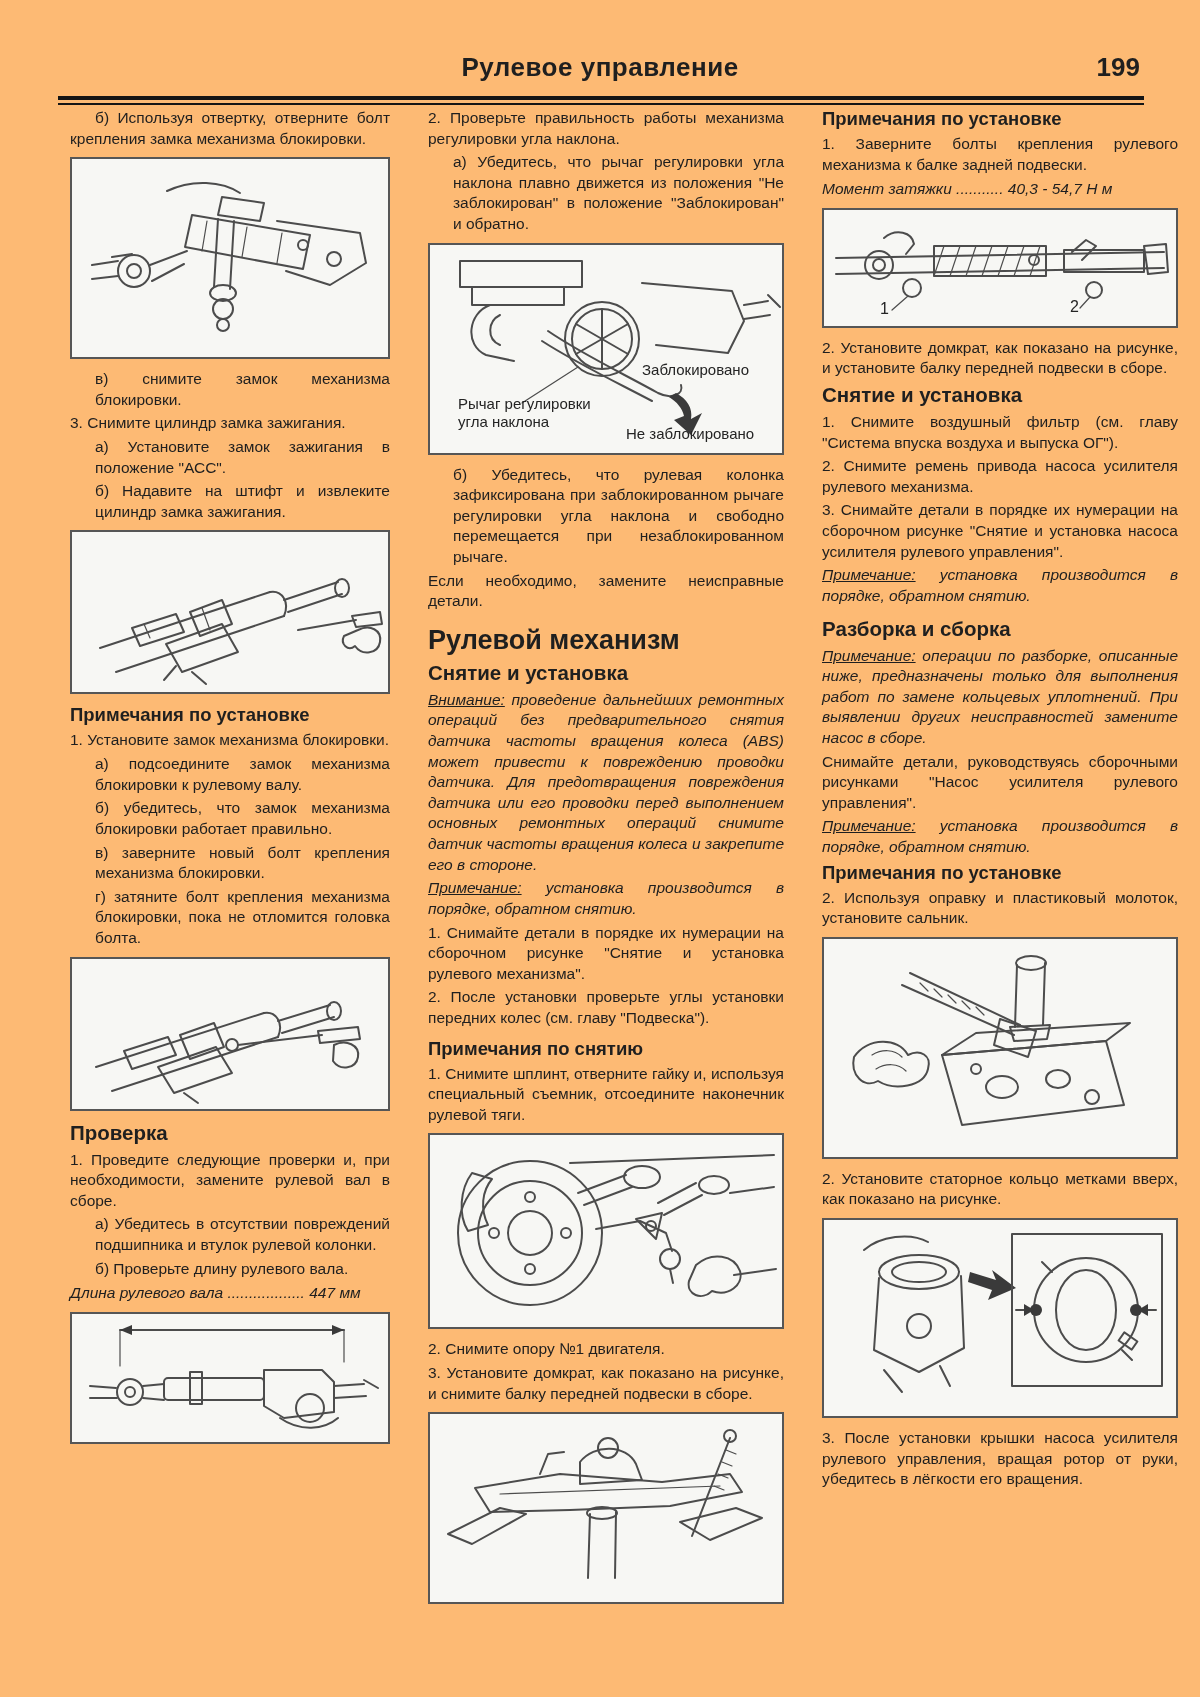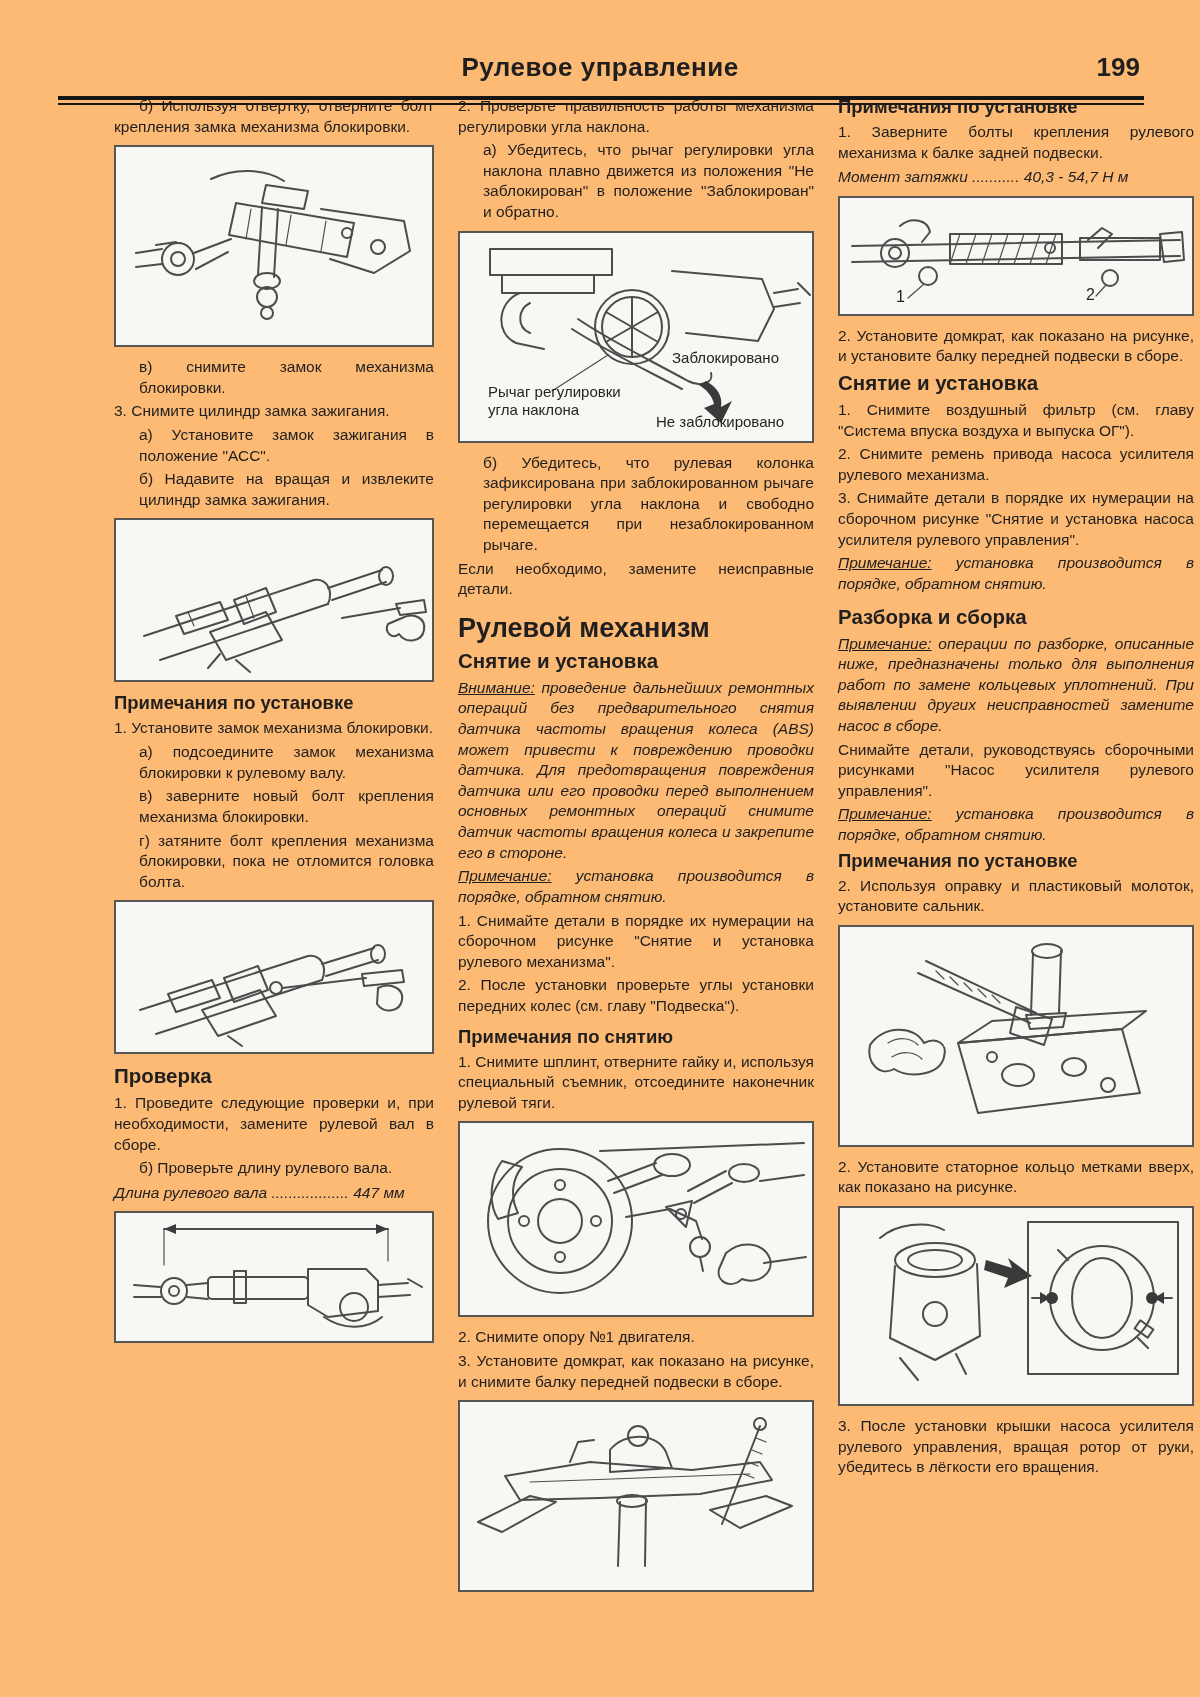--- a/index.html
+++ b/index.html
@@ -8,21 +8,21 @@
     background:#fdba74;color:#1f1f1f;
     font-family:"Liberation Sans","DejaVu Sans",sans-serif;
   }
   
   .hdr-title{position:absolute;top:52px;left:0;width:100%;text-align:center;
     font-size:26px;font-weight:bold;letter-spacing:.5px;}
   .hdr-page{position:absolute;top:52px;right:60px;font-size:26px;font-weight:bold;}
   .hdr-rule{position:absolute;top:96px;left:58px;right:56px;height:3px;
     border-top:4px solid #151515;border-bottom:2px solid #151515;}
   
-  .cols{position:absolute;top:96px;left:70px;display:flex;gap:24px;margin-left:44px;}
+  .cols{position:absolute;top:108px;left:70px;display:flex;gap:38px;}
   .col{display:block;}
   .col-l{width:320px;}
   .col-m{width:356px;}
   .col-r{width:356px;}
   .p{font-size:15.5px;line-height:1.33;text-align:justify;margin:0 0 3px 0;}
   .sub{padding-left:25px;}
   .hang{text-indent:25px;}
   .h-small{font-size:18.5px;font-weight:bold;margin:9px 0 4px 0;}
   .h-big{font-size:27px;font-weight:bold;line-height:1.07;margin:14px 0 6px 0;}
   .h-mid{font-size:20.5px;font-weight:bold;margin:4px 0 5px 0;}
@@ -71,21 +71,21 @@
           <circle cx="62" cy="112" r="7"></circle>
           <path d="M20,106 L46,102 M20,120 L46,117"></path>
           <path d="M78,106 L115,92 M80,122 L112,105"></path>
           <path d="M40,98 L60,95"></path>
         </svg>
       </div>
 
       <p class="p sub">в) снимите замок механизма блокировки.</p>
       <p class="p">3. Снимите цилиндр замка зажигания.</p>
       <p class="p sub">а) Установите замок зажигания в положение "АСС".</p>
-      <p class="p sub">б) Надавите на вращая и извлеките цилиндр замка зажигания.</p>
+      <p class="p sub">б) Надавите на штифт и извлеките цилиндр замка зажигания.</p>
 
       <div class="fig" style="height:160px;">
         <svg viewBox="0 0 316 156" width="316" height="156">
           <path d="M28,116 L198,60 M44,140 L212,84"></path>
           <path d="M198,60 C210,58 218,70 212,84"></path>
           <path d="M212,68 L266,50 M216,80 L270,62"></path>
           <ellipse cx="270" cy="56" rx="7" ry="9"></ellipse>
           <path d="M118,80 L150,68 L160,92 L128,104 Z"></path>
           <line class="thin" x1="130" y1="76" x2="138" y2="98"></line>
           <path d="M94,112 L150,92 L166,120 L110,140 Z"></path>
@@ -94,20 +94,21 @@
           <line class="thin" x1="72" y1="92" x2="78" y2="106"></line>
           <path d="M226,98 L284,88"></path>
           <path d="M280,84 L308,80 L310,92 L284,95 Z"></path>
           <path d="M286,98 C298,92 310,98 308,110 C306,122 290,124 283,114 C276,120 268,112 272,104 Z"></path>
         </svg>
       </div>
 
       <div class="h-small">Примечания по установке</div>
       <p class="p">1. Установите замок механизма блокировки.</p>
       <p class="p sub">а) подсоедините замок механизма блокировки к рулевому валу.</p>
+      <p class="p sub">б) убедитесь, что замок механизма блокировки работает правильно.</p>
       <p class="p sub">в) заверните новый болт крепления механизма блокировки.</p>
       <p class="p sub">г) затяните болт крепления механизма блокировки, пока не отломится головка болта.</p>
 
       <div class="fig" style="height:150px;">
         <svg viewBox="0 0 316 146" width="316" height="146">
           <path d="M24,108 L192,54 M40,132 L206,78"></path>
           <path d="M192,54 C204,52 212,64 206,78"></path>
           <path d="M206,62 L258,46 M210,74 L262,58"></path>
           <ellipse cx="262" cy="52" rx="7" ry="9"></ellipse>
           <path d="M108,76 L142,64 L152,88 L118,100 Z"></path>
@@ -117,20 +118,21 @@
           <path d="M166,86 L250,76"></path>
           <path d="M246,72 L286,68 L288,80 L248,84 Z"></path>
           <path d="M262,86 C274,80 288,86 286,98 C284,110 268,112 261,102 Z"></path>
           <path d="M52,92 L96,78 L104,96 L60,110 Z"></path>
         </svg>
       </div>
 
 
       <div class="h-mid">Проверка</div>
       <p class="p">1. Проведите следующие проверки и, при необходимости, замените рулевой вал в сборе.</p>
+      <p class="p sub">а) Убедитесь в отсутствии повреждений подшипника и втулок рулевой колонки.</p>
       <p class="p sub">б) Проверьте длину рулевого вала.</p>
       <p class="spec">Длина рулевого вала .................. 447 мм</p>
 
       <div class="fig" style="height:128px;">
         <svg viewBox="0 0 316 124" width="316" height="124">
           <line x1="48" y1="16" x2="272" y2="16"></line>
           <path class="fill" d="M48,16 L60,11 L60,21 Z"></path>
           <path class="fill" d="M272,16 L260,11 L260,21 Z"></path>
           <line class="thin" x1="48" y1="16" x2="48" y2="52"></line>
           <line class="thin" x1="272" y1="16" x2="272" y2="48"></line>

